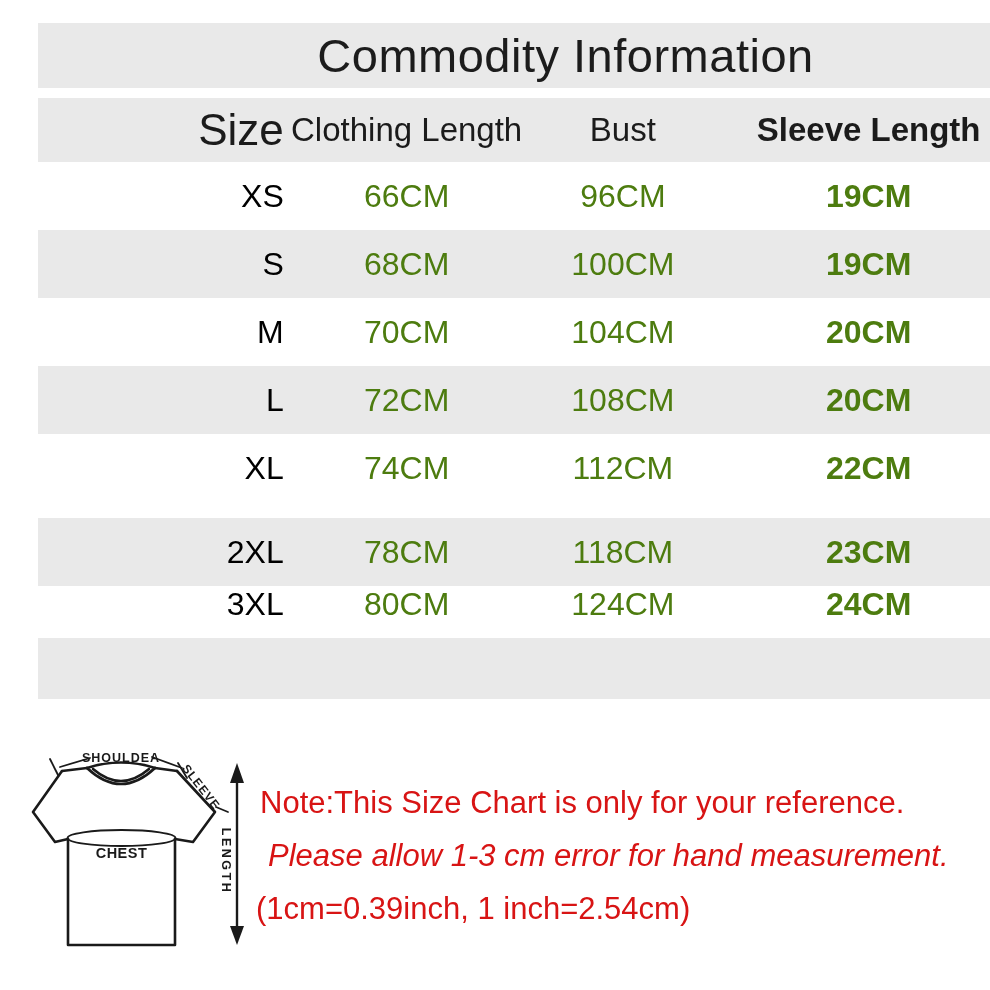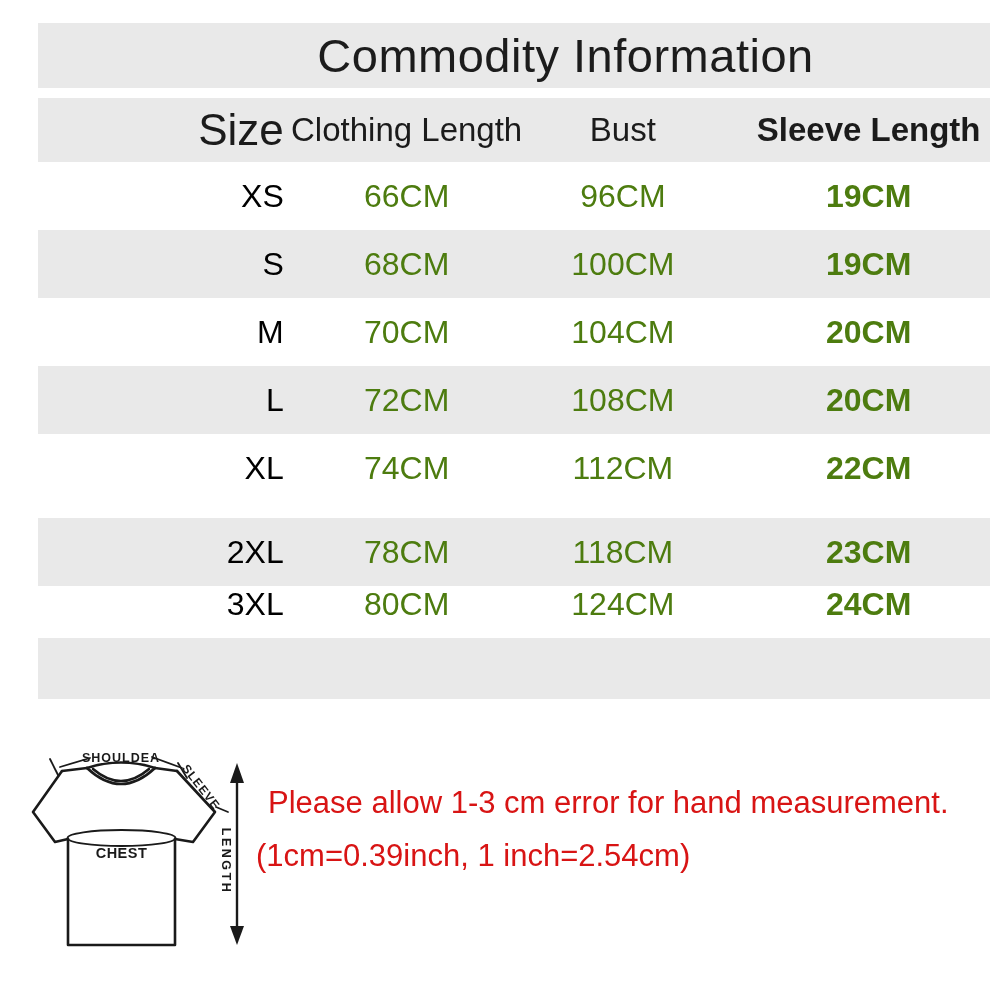--- a/index.html
+++ b/index.html
@@ -27,21 +27,21 @@
   .val-cell{color:#4d7c0f;}
   .diagram{position:absolute;left:20px;top:735px;}
   .diagram text{
     font-family:"Liberation Sans",sans-serif;font-weight:bold;fill:#1a1a1a;
   }
   .notes{
     position:absolute;left:256px;top:776px;color:#d81414;
     font-size:31px;line-height:53px;white-space:nowrap;
   }
   .note-l1{padding-left:4px;}
-  .note-l2{padding-left:12px;}
+  .note-l2{padding-left:12px;font-style:italic;}
   .note-l3{padding-left:0;}
 </style>
 </head>
 <body>
 
 <div class="canvas">
 
   <div class="bar shade title-bar">
     <span>Commodity Information</span>
   </div>
@@ -132,17 +132,18 @@
       <polygon points="217,210 210,191 224,191" fill="#1a1a1a"></polygon>
     </g>
 
     <text x="101" y="27" text-anchor="middle" font-size="12.5" letter-spacing="1">SHOULDEA</text>
     <text x="181" y="56" text-anchor="middle" font-size="12" letter-spacing="1" transform="rotate(52 181 52)">SLEEVE</text>
     <text x="101.5" y="123" text-anchor="middle" font-size="14.5" letter-spacing="0.5">CHEST</text>
     <text x="202" y="126" text-anchor="middle" font-size="12.5" letter-spacing="2.5" transform="rotate(90 202 126)">LENGTH</text>
   </svg>
 
   <div class="notes">
+    <div class="note-l1">Note:This Size Chart is only for your reference.</div>
     <div class="note-l2">Please allow 1-3 cm error for hand measurement.</div>
     <div class="note-l3">(1cm=0.39inch, 1 inch=2.54cm)</div>
   </div>
 
 </div>
 
 </body></html>

